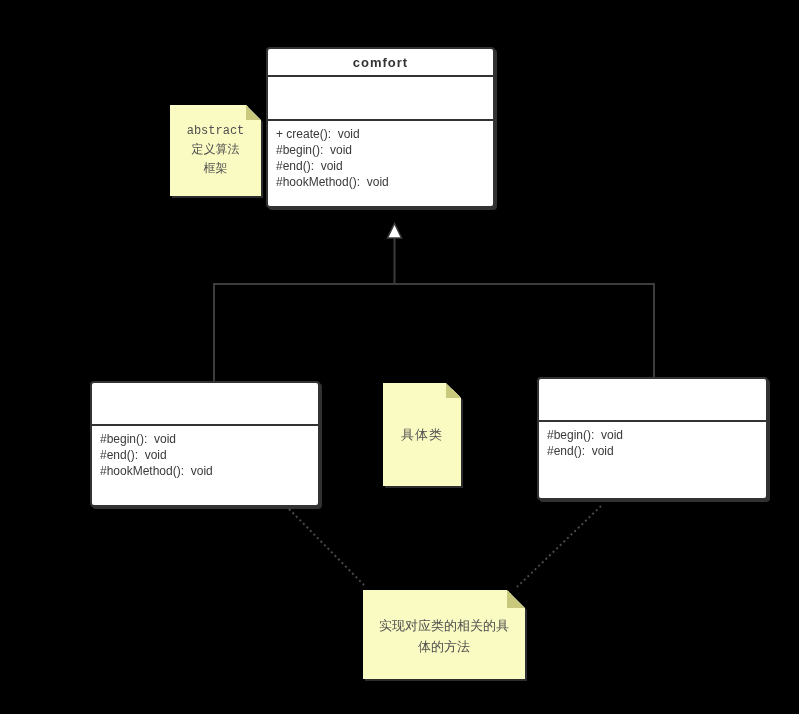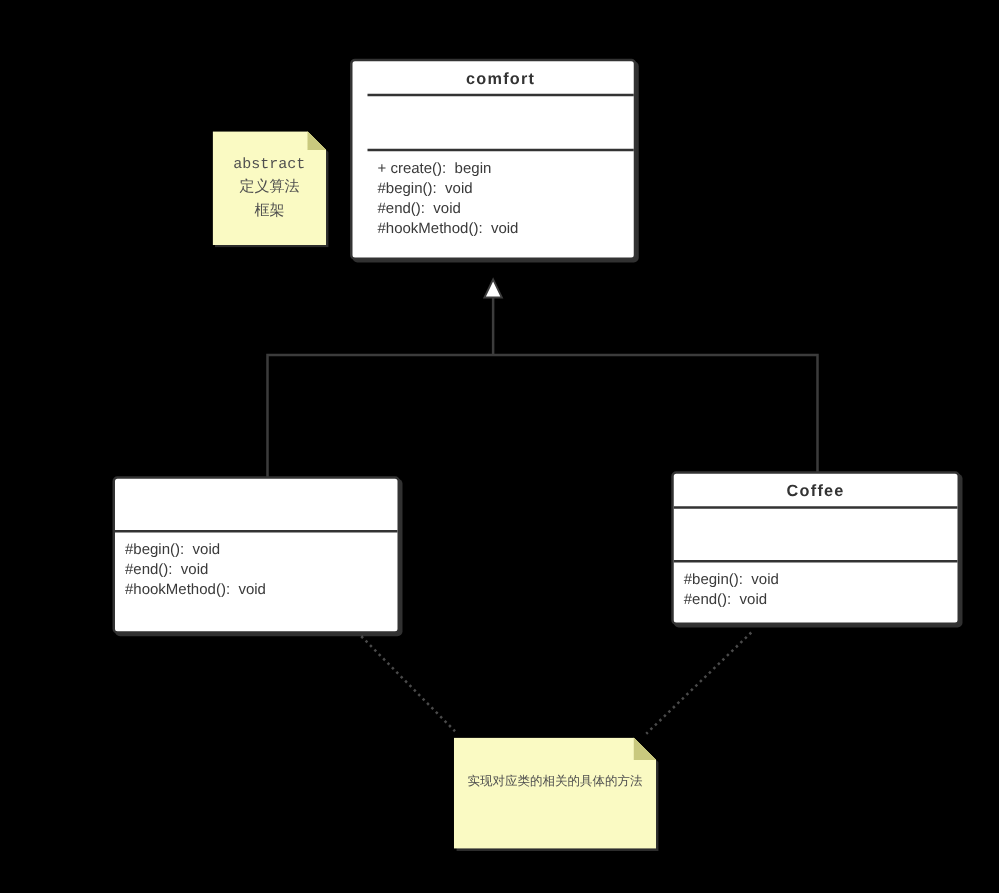--- a/index.html
+++ b/index.html
@@ -43,21 +43,21 @@
     border-bottom: 2px solid #333;
     box-sizing: border-box;
   }
   .uml-methods {
     padding: 5px 8px 0 8px;
     font-size: 12px;
     line-height: 16px;
   }
   .uml-methods .m { white-space: pre; }
 
-  #class-comfort { left: 280px; top: 47px;  width: 229px; height: 161px; padding-left: 12px; }
+  #class-comfort { left: 266px; top: 47px;  width: 229px; height: 161px; }
   #class-comfort .uml-title   { height: 28px; }
   #class-comfort .uml-attrs   { height: 44px; }
 
   #class-tea     { left: 90px;  top: 381px; width: 230px; height: 126px; }
   #class-tea .uml-title       { height: 27px; }
   #class-tea .uml-attrs       { height: 43px; }
 
   #class-coffee  { left: 537px; top: 377px; width: 231px; height: 123px; }
   #class-coffee .uml-title    { height: 28px; }
   #class-coffee .uml-attrs    { height: 43px; }
@@ -106,21 +106,21 @@
 
   #note-impl { left: 363px; top: 590px; width: 162px; height: 89px; }
   #note-impl .note-body, #note-impl .note-shadow {
     clip-path: polygon(0 0, calc(100% - 18px) 0, 100% 18px, 100% 100%, 0 100%);
   }
   #note-impl .fold {
     width: 18px; height: 18px;
     background: linear-gradient(to top right, #c9c97e 50%, rgba(0,0,0,0) 50%);
   }
   #note-impl .note-body {
-    font-size: 10px;
+    font-size: 13px;
     line-height: 21px;
     justify-content: flex-start;
     padding: 25px 10px 0 10px;
     box-sizing: border-box;
   }
 </style>
 </head>
 <body>
 
 <div id="canvas">
@@ -131,55 +131,59 @@
     <polygon points="394.5,223.5 401.5,238 387.5,238" fill="#ffffff" stroke="#3c3c3c" stroke-width="1.5"></polygon>
 
     <line x1="289" y1="509" x2="364" y2="585" stroke="#4a4a4a" stroke-width="2" stroke-dasharray="2 3"></line>
     <line x1="601" y1="506" x2="517" y2="587" stroke="#4a4a4a" stroke-width="2" stroke-dasharray="2 3"></line>
   </svg>
 
   <div class="uml-class" id="class-comfort">
     <div class="uml-title">comfort</div>
     <div class="uml-attrs"></div>
     <div class="uml-methods">
-      <div class="m">+ create():  begin</div>
+      <div class="m">+ create():  void</div>
       <div class="m">#begin():  void</div>
       <div class="m">#end():  void</div>
       <div class="m">#hookMethod():  void</div>
     </div>
   </div>
 
   <div class="uml-class" id="class-tea">
     <div class="uml-attrs"></div>
     <div class="uml-methods">
       <div class="m">#begin():  void</div>
       <div class="m">#end():  void</div>
       <div class="m">#hookMethod():  void</div>
     </div>
   </div>
 
   <div class="uml-class" id="class-coffee">
-    <div class="uml-title">Coffee</div>
     <div class="uml-attrs"></div>
     <div class="uml-methods">
       <div class="m">#begin():  void</div>
       <div class="m">#end():  void</div>
     </div>
   </div>
 
   <div class="note" id="note-abstract">
     <div class="note-shadow"></div>
     <div class="note-body">
       <div>abstract</div>
       <div>定义算法</div>
       <div>框架</div>
     </div>
     <div class="fold"></div>
   </div>
 
+  <div class="note" id="note-concrete">
+    <div class="note-shadow"></div>
+    <div class="note-body">具体类</div>
+    <div class="fold"></div>
+  </div>
 
   <div class="note" id="note-impl">
     <div class="note-shadow"></div>
     <div class="note-body">实现对应类的相关的具体的方法</div>
     <div class="fold"></div>
   </div>
 
 </div>
 
 </body></html>

